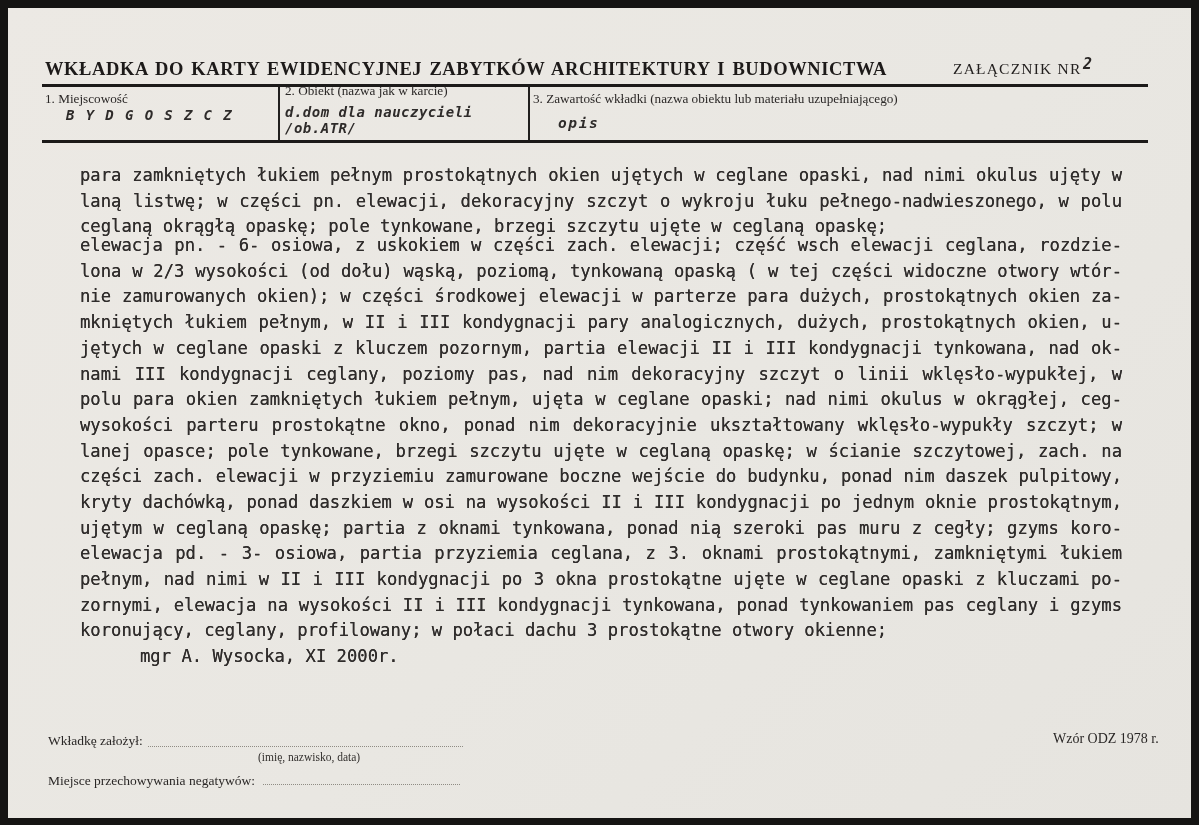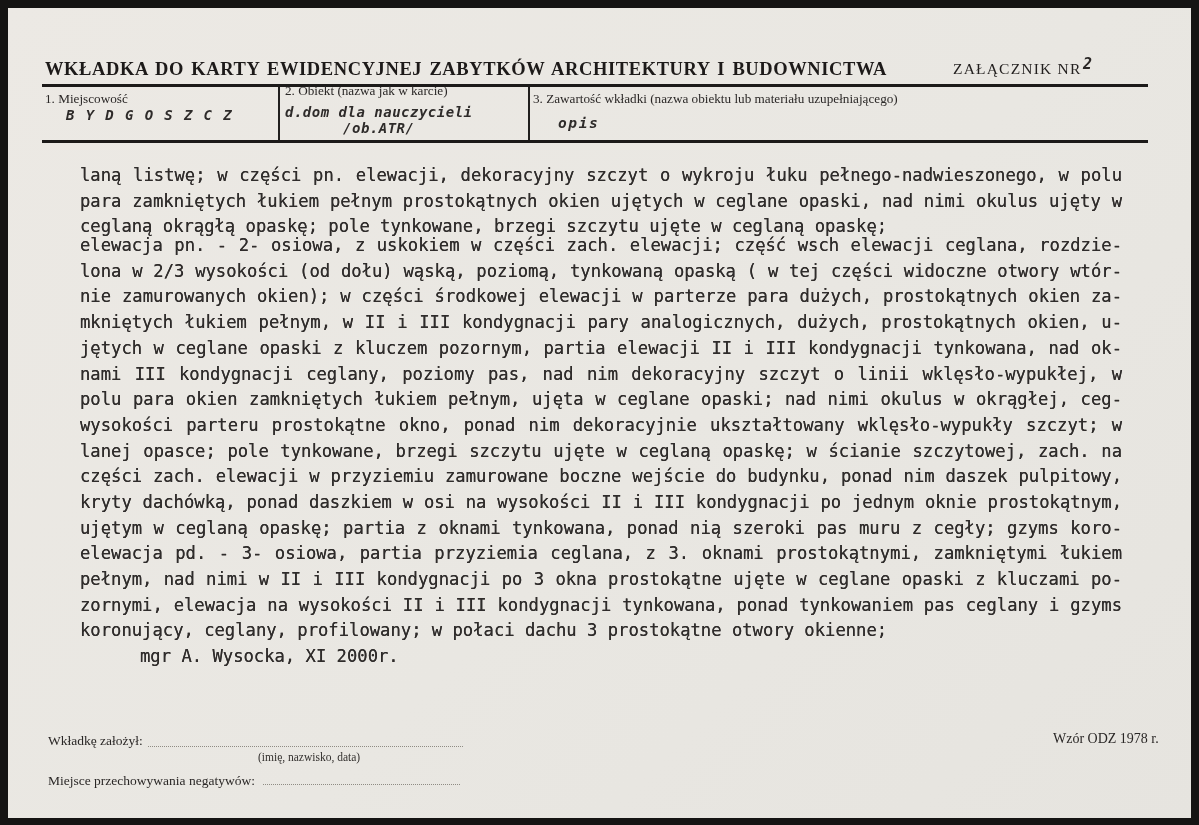--- a/index.html
+++ b/index.html
@@ -28,21 +28,21 @@
   .hrule{position:absolute;left:42px;width:1106px;height:3px;background:#1c1a19;}
   .hrule.r1{top:84px;}
   .hrule.r2{top:140px;}
   .vrule{position:absolute;top:87px;width:2px;height:54px;background:#211f1e;}
   .vrule.v1{left:278px;}
   .vrule.v2{left:528px;}
 
   .cell-label{position:absolute;font-size:13.2px;color:#2a2726;white-space:nowrap;}
   .mono-val{
     position:absolute;font-family:"DejaVu Sans Mono", monospace;font-style:italic;font-weight:bold;
-    color:#2e2b2a;white-space:pre;text-align:center;
+    color:#2e2b2a;white-space:pre;
   }
   .val-city{left:66px;top:107px;font-size:14px;letter-spacing:1.4px;}
   .val-obj{left:285px;top:105px;font-size:14px;letter-spacing:0.5px;line-height:15.5px;}
   .val-opis{left:558px;top:115px;font-size:14.5px;letter-spacing:1.6px;}
 
   
   .body-text{
     position:absolute;left:80px;top:163px;width:1042px;
     font-family:"DejaVu Sans Mono", monospace;font-size:17.2px;color:#2f2c2b;
     text-shadow:0 0 0.45px #3a3736;
@@ -81,24 +81,24 @@
   <div class="cell-label" style="left:45px;top:91px;">1. Miejscowość</div>
   <div class="mono-val val-city">B Y D G O S Z C Z</div>
 
   <div class="cell-label" style="left:285px;top:83px;">2. Obiekt (nazwa jak w karcie)</div>
   <div class="mono-val val-obj"><span>d.dom dla nauczycieli</span><br><span>/ob.ATR/</span></div>
 
   <div class="cell-label" style="left:533px;top:91px;text-align:center;">3. Zawartość wkładki (nazwa obiektu lub materiału uzupełniającego)</div>
   <div class="mono-val val-opis">opis</div>
 
   <div class="body-text">
+      <div class="body-line just">para zamkniętych łukiem pełnym prostokątnych okien ujętych w ceglane opaski, nad nimi okulus ujęty w</div>
       <div class="body-line just">laną listwę; w części pn. elewacji, dekoracyjny szczyt o wykroju łuku pełnego-nadwieszonego, w polu</div>
-      <div class="body-line just">para zamkniętych łukiem pełnym prostokątnych okien ujętych w ceglane opaski, nad nimi okulus ujęty w</div>
       <div class="body-line">ceglaną okrągłą opaskę; pole tynkowane, brzegi szczytu ujęte w ceglaną opaskę;</div>
-      <div class="body-line just tight">elewacja pn. - 2- osiowa, z uskokiem w części zach. elewacji; część wsch elewacji ceglana, rozdzie-</div>
+      <div class="body-line just tight">elewacja pn. - 6- osiowa, z uskokiem w części zach. elewacji; część wsch elewacji ceglana, rozdzie-</div>
       <div class="body-line just">lona w 2/3 wysokości (od dołu) wąską, poziomą, tynkowaną opaską ( w tej części widoczne otwory wtór-</div>
       <div class="body-line just">nie zamurowanych okien); w części środkowej elewacji w parterze para dużych, prostokątnych okien za-</div>
       <div class="body-line just">mkniętych łukiem pełnym, w II i III kondygnacji pary analogicznych, dużych, prostokątnych okien, u-</div>
       <div class="body-line just">jętych w ceglane opaski z kluczem pozornym, partia elewacji II i III kondygnacji tynkowana, nad ok-</div>
       <div class="body-line just">nami III kondygnacji ceglany, poziomy pas, nad nim dekoracyjny szczyt o linii wklęsło-wypukłej, w</div>
       <div class="body-line just">polu para okien zamkniętych łukiem pełnym, ujęta w ceglane opaski; nad nimi okulus w okrągłej, ceg-</div>
       <div class="body-line just">wysokości parteru prostokątne okno, ponad nim dekoracyjnie ukształtowany wklęsło-wypukły szczyt; w</div>
       <div class="body-line just">lanej opasce; pole tynkowane, brzegi szczytu ujęte w ceglaną opaskę; w ścianie szczytowej, zach. na</div>
       <div class="body-line just">części zach. elewacji w przyziemiu zamurowane boczne wejście do budynku, ponad nim daszek pulpitowy,</div>
       <div class="body-line just">kryty dachówką, ponad daszkiem w osi na wysokości II i III kondygnacji po jednym oknie prostokątnym,</div>

